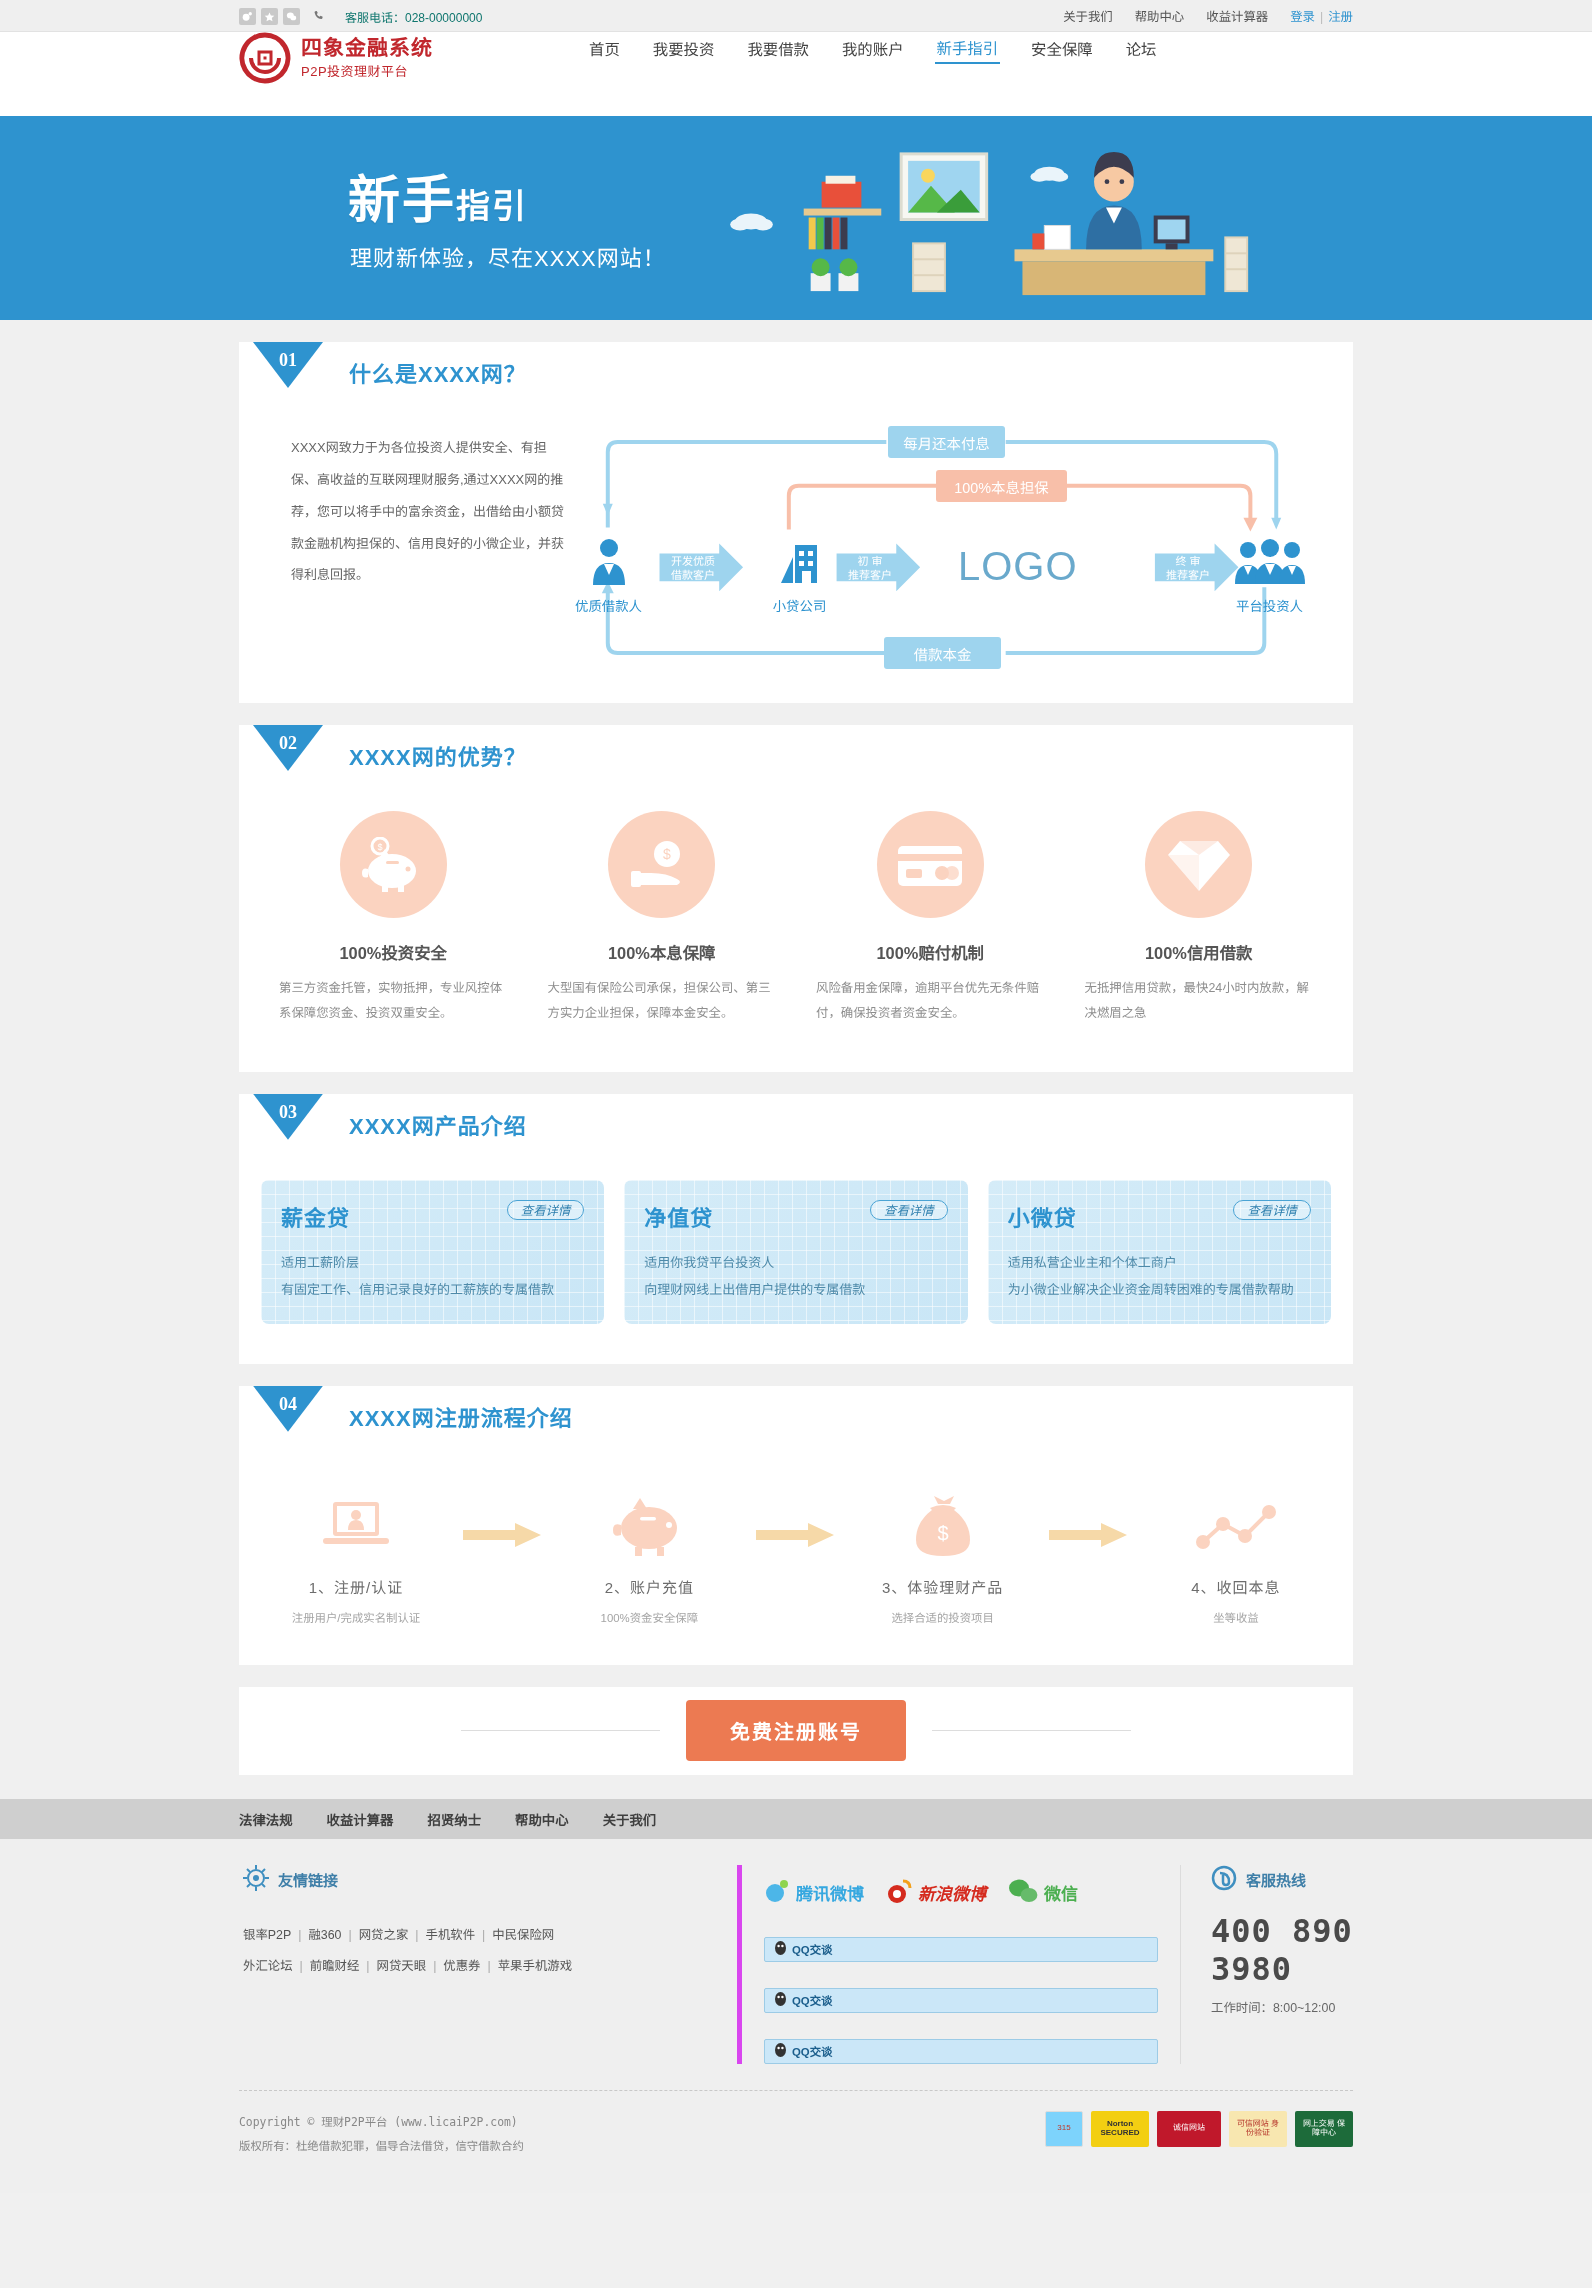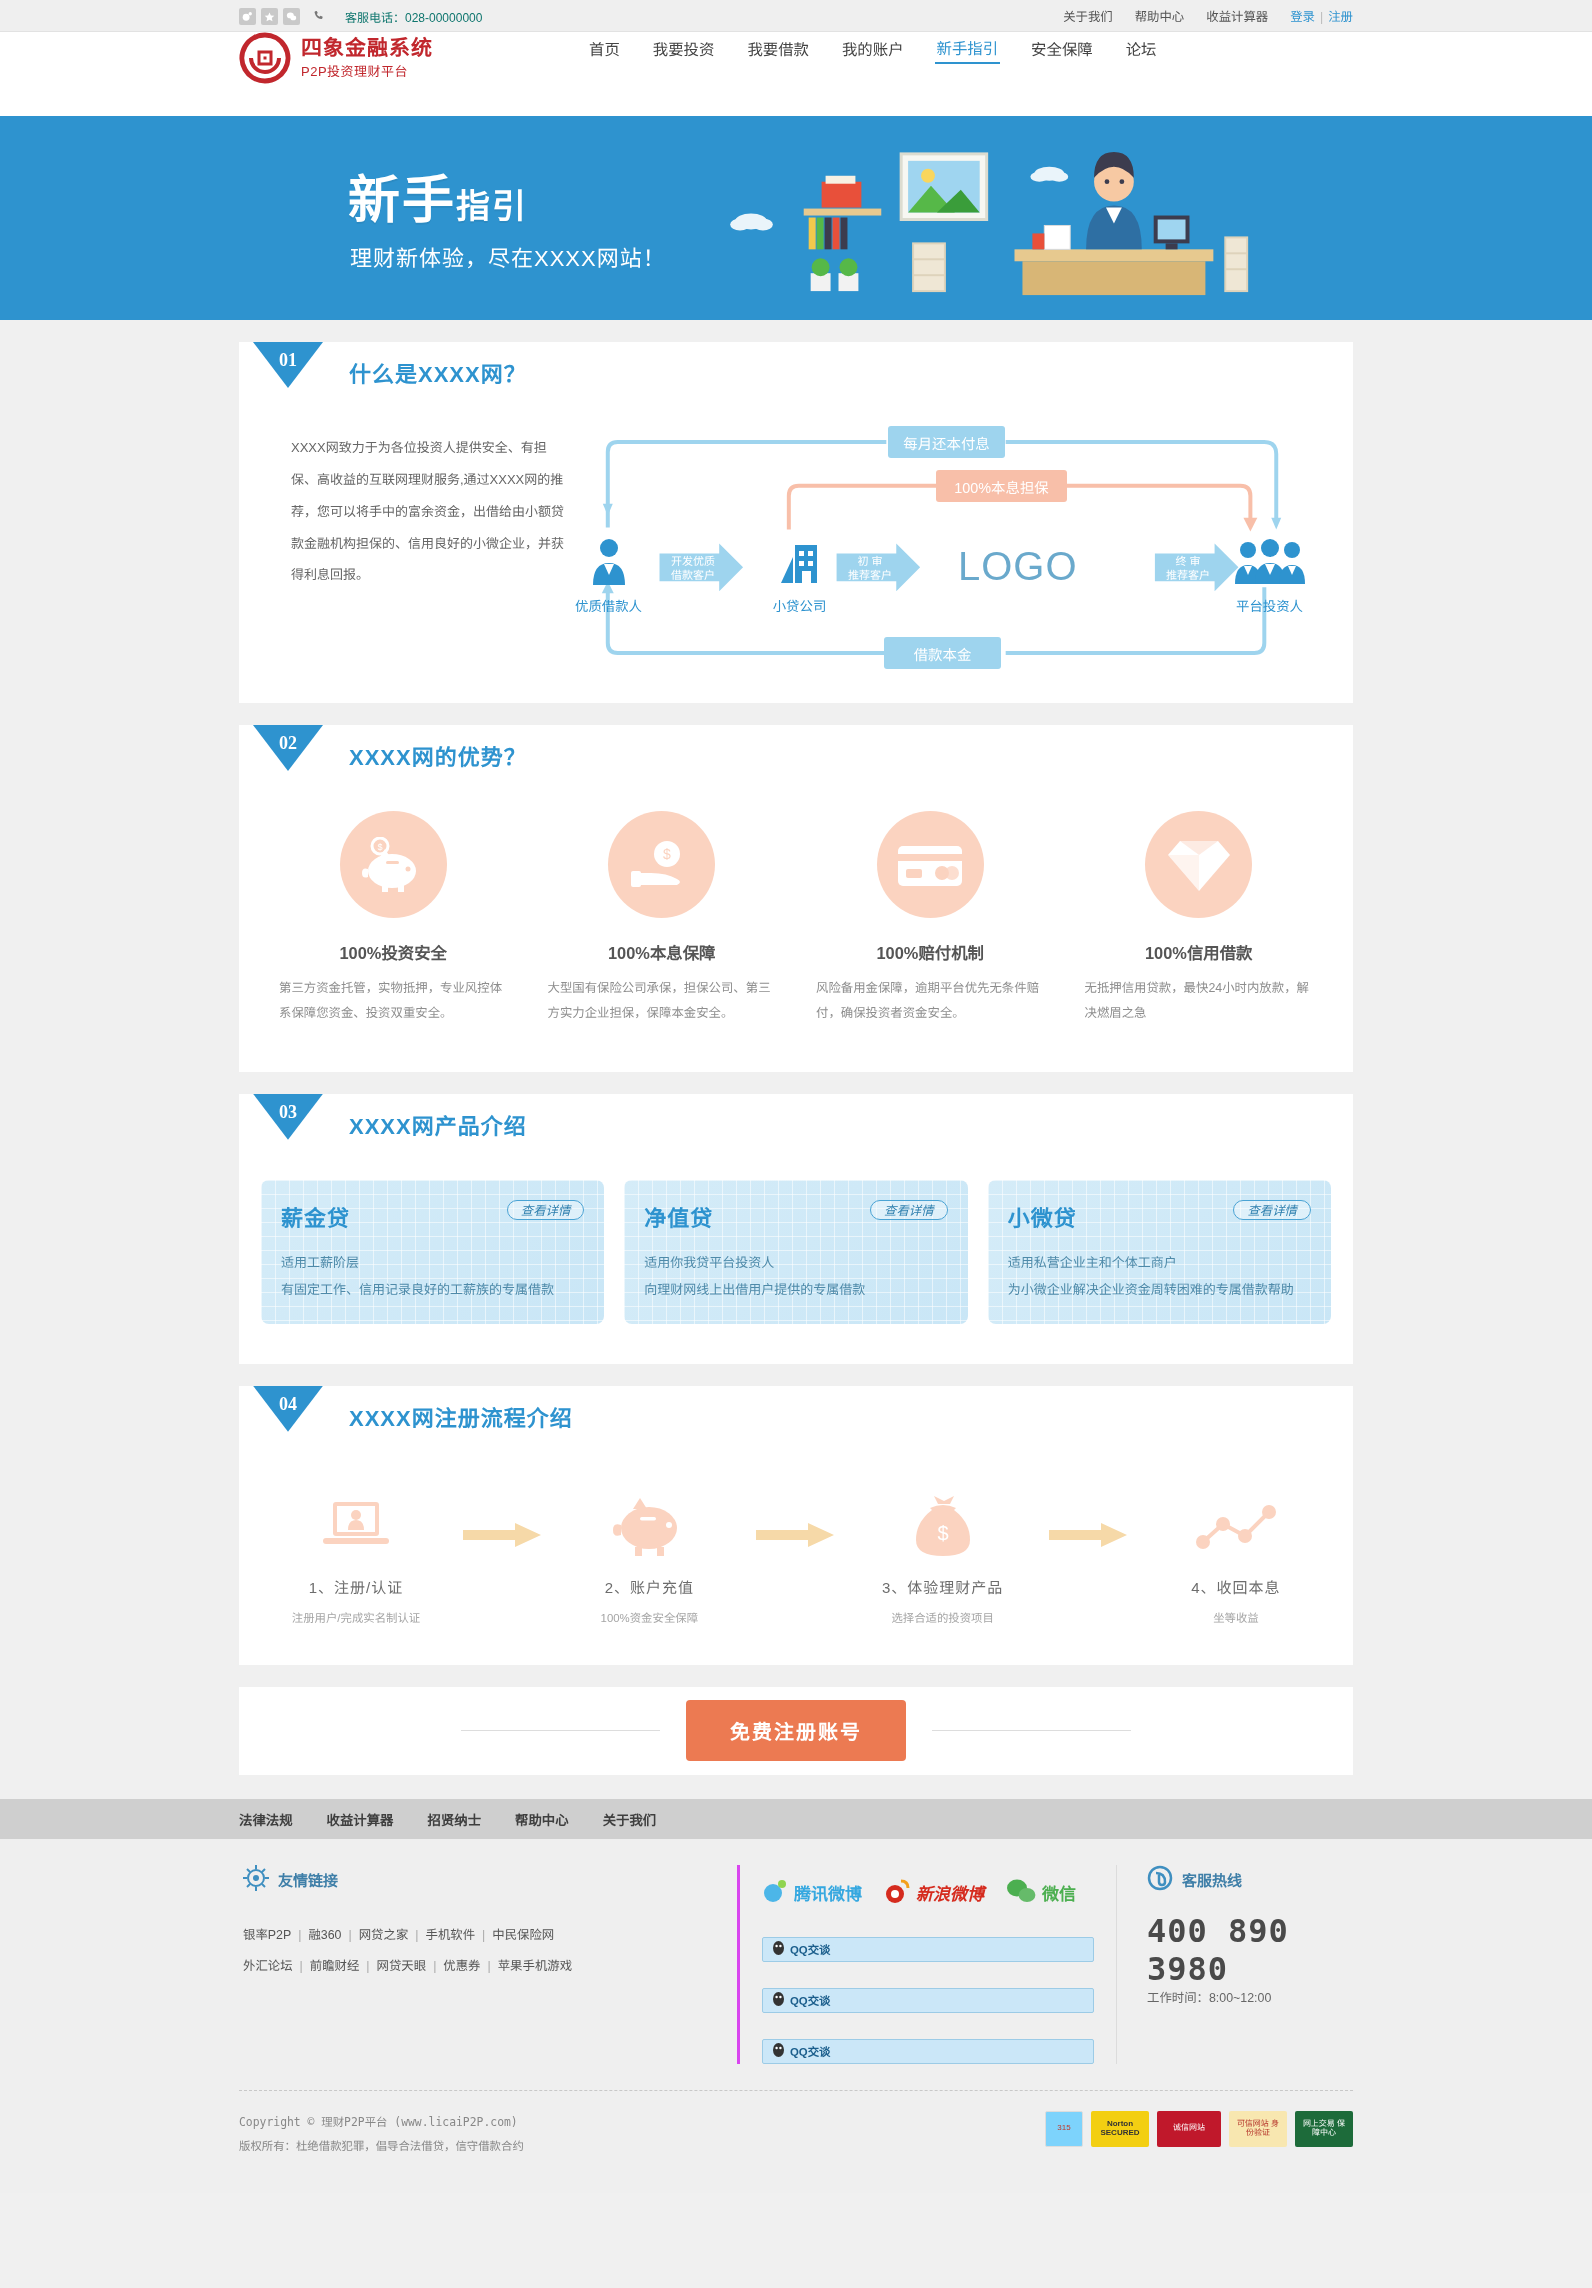--- a/index.html
+++ b/index.html
@@ -113,32 +113,32 @@
   .f-nav { background:#cfcfcf; height:40px; margin-top:24px; }
   .f-nav .inner { display:flex; align-items:center; height:40px; gap:34px; font-size:13.4px; color:#3f3f3f; }
   .f-nav a { color:#3f3f3f; text-decoration:none; font-weight:bold; }
   .f-main { background:#efefef; padding-top:26px; }
   .f-cols { display:flex; align-items:flex-start; }
   .f-links { width:498px; padding-left:4px; }
   .f-links-h { display:flex; align-items:center; gap:9px; font-size:15px; color:#3f7fa8; font-weight:bold; }
   .f-links-rows { margin-top:26px; font-size:12.4px; color:#555; line-height:2.5; }
   .f-links-rows a { color:#555; text-decoration:none; }
   .f-links-rows .bar { color:#aaa; margin:0 7px; }
-  .f-social { width:380px; border-left:3px solid #d946ef; border-right:1px solid #dcdcdc; padding:0 22px; }
+  .f-social { width:444px; border-left:5px solid #d946ef; border-right:1px solid #dcdcdc; padding:0 22px; }
   .f-soc-row { display:flex; align-items:center; gap:22px; height:56px; }
   .soc { display:flex; align-items:center; gap:6px; }
   .soc-name { font-size:17px; font-weight:bold; }
   .qq-row { display:flex; gap:26px; margin-top:16px;flex-direction:column; }
   .qq { background:#cbe7f8; border:1px solid #9ccbe6; border-radius:2px; padding:3px 9px;
         display:flex; align-items:center; gap:5px; font-size:11.4px; color:#1b5e8c; font-weight:bold; }
   .f-hot { flex:1; padding-left:30px; }
   .f-hot-h { display:flex; align-items:center; gap:9px; font-size:15px; color:#3f7fa8; font-weight:bold;text-align:center; }
   .f-tel { font-size:32px; font-weight:bold; color:#4a4a4a; letter-spacing:1px; margin-top:18px;
            font-family:"DejaVu Sans Mono","Liberation Mono",monospace; }
-  .f-time { font-size:12.4px; color:#666; }
+  .f-time { font-size:12.4px; color:#666; margin-top:10px; }
   .f-divider { border-top:1px dashed #c8c8c8; margin-top:26px; }
   .f-bottom { display:flex; align-items:flex-start; padding:20px 0 34px 0; }
   .f-copy { font-size:11.4px; color:#888; line-height:2.1; font-family:"DejaVu Sans Mono","Liberation Mono",monospace; }
   .f-certs { margin-left:auto; display:flex; align-items:center; gap:8px; }
   .cert { height:36px; border-radius:2px; display:flex; align-items:center; justify-content:center;
           font-size:8px; color:#fff; padding:0 4px; text-align:center; line-height:1.1; }
 </style>
 </head>
 <body>
 

